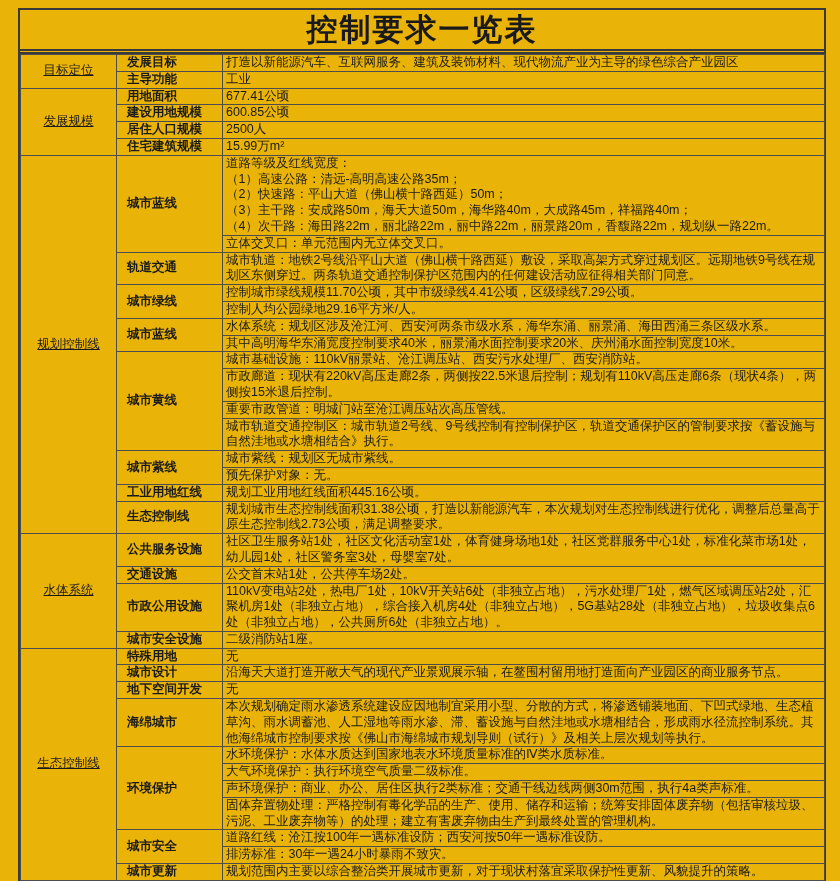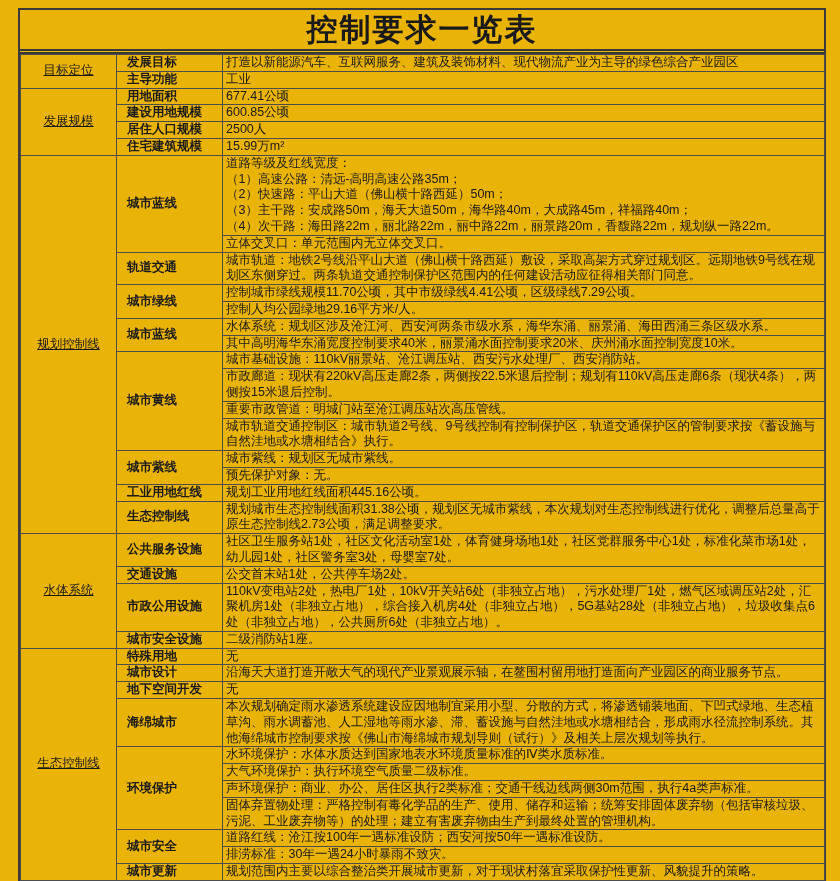--- a/index.html
+++ b/index.html
@@ -159,21 +159,21 @@
           </tr>
           <tr>
             <td class="val">预先保护对象：无。</td>
           </tr>
           <tr>
             <td class="lbl" rowspan="1">工业用地红线</td>
             <td class="val">规划工业用地红线面积445.16公顷。</td>
           </tr>
           <tr>
             <td class="lbl" rowspan="1">生态控制线</td>
-            <td class="val">规划城市生态控制线面积31.38公顷，规划区无城市紫线，本次规划对生态控制线进行优化，调整后总量高于原生态控制线2.73公顷，满足调整要求。</td>
+            <td class="val">规划城市生态控制线面积31.38公顷，打造以新能源汽车，本次规划对生态控制线进行优化，调整后总量高于原生态控制线2.73公顷，满足调整要求。</td>
           </tr>
           <tr>
             <td class="sec" rowspan="4">水体系统</td>
             <td class="lbl" rowspan="1">公共服务设施</td>
             <td class="val">社区卫生服务站1处，社区文化活动室1处，体育健身场地1处，社区党群服务中心1处，标准化菜市场1处，幼儿园1处，社区警务室3处，母婴室7处。</td>
           </tr>
           <tr>
             <td class="lbl" rowspan="1">交通设施</td>
             <td class="val">公交首末站1处，公共停车场2处。</td>
           </tr>

